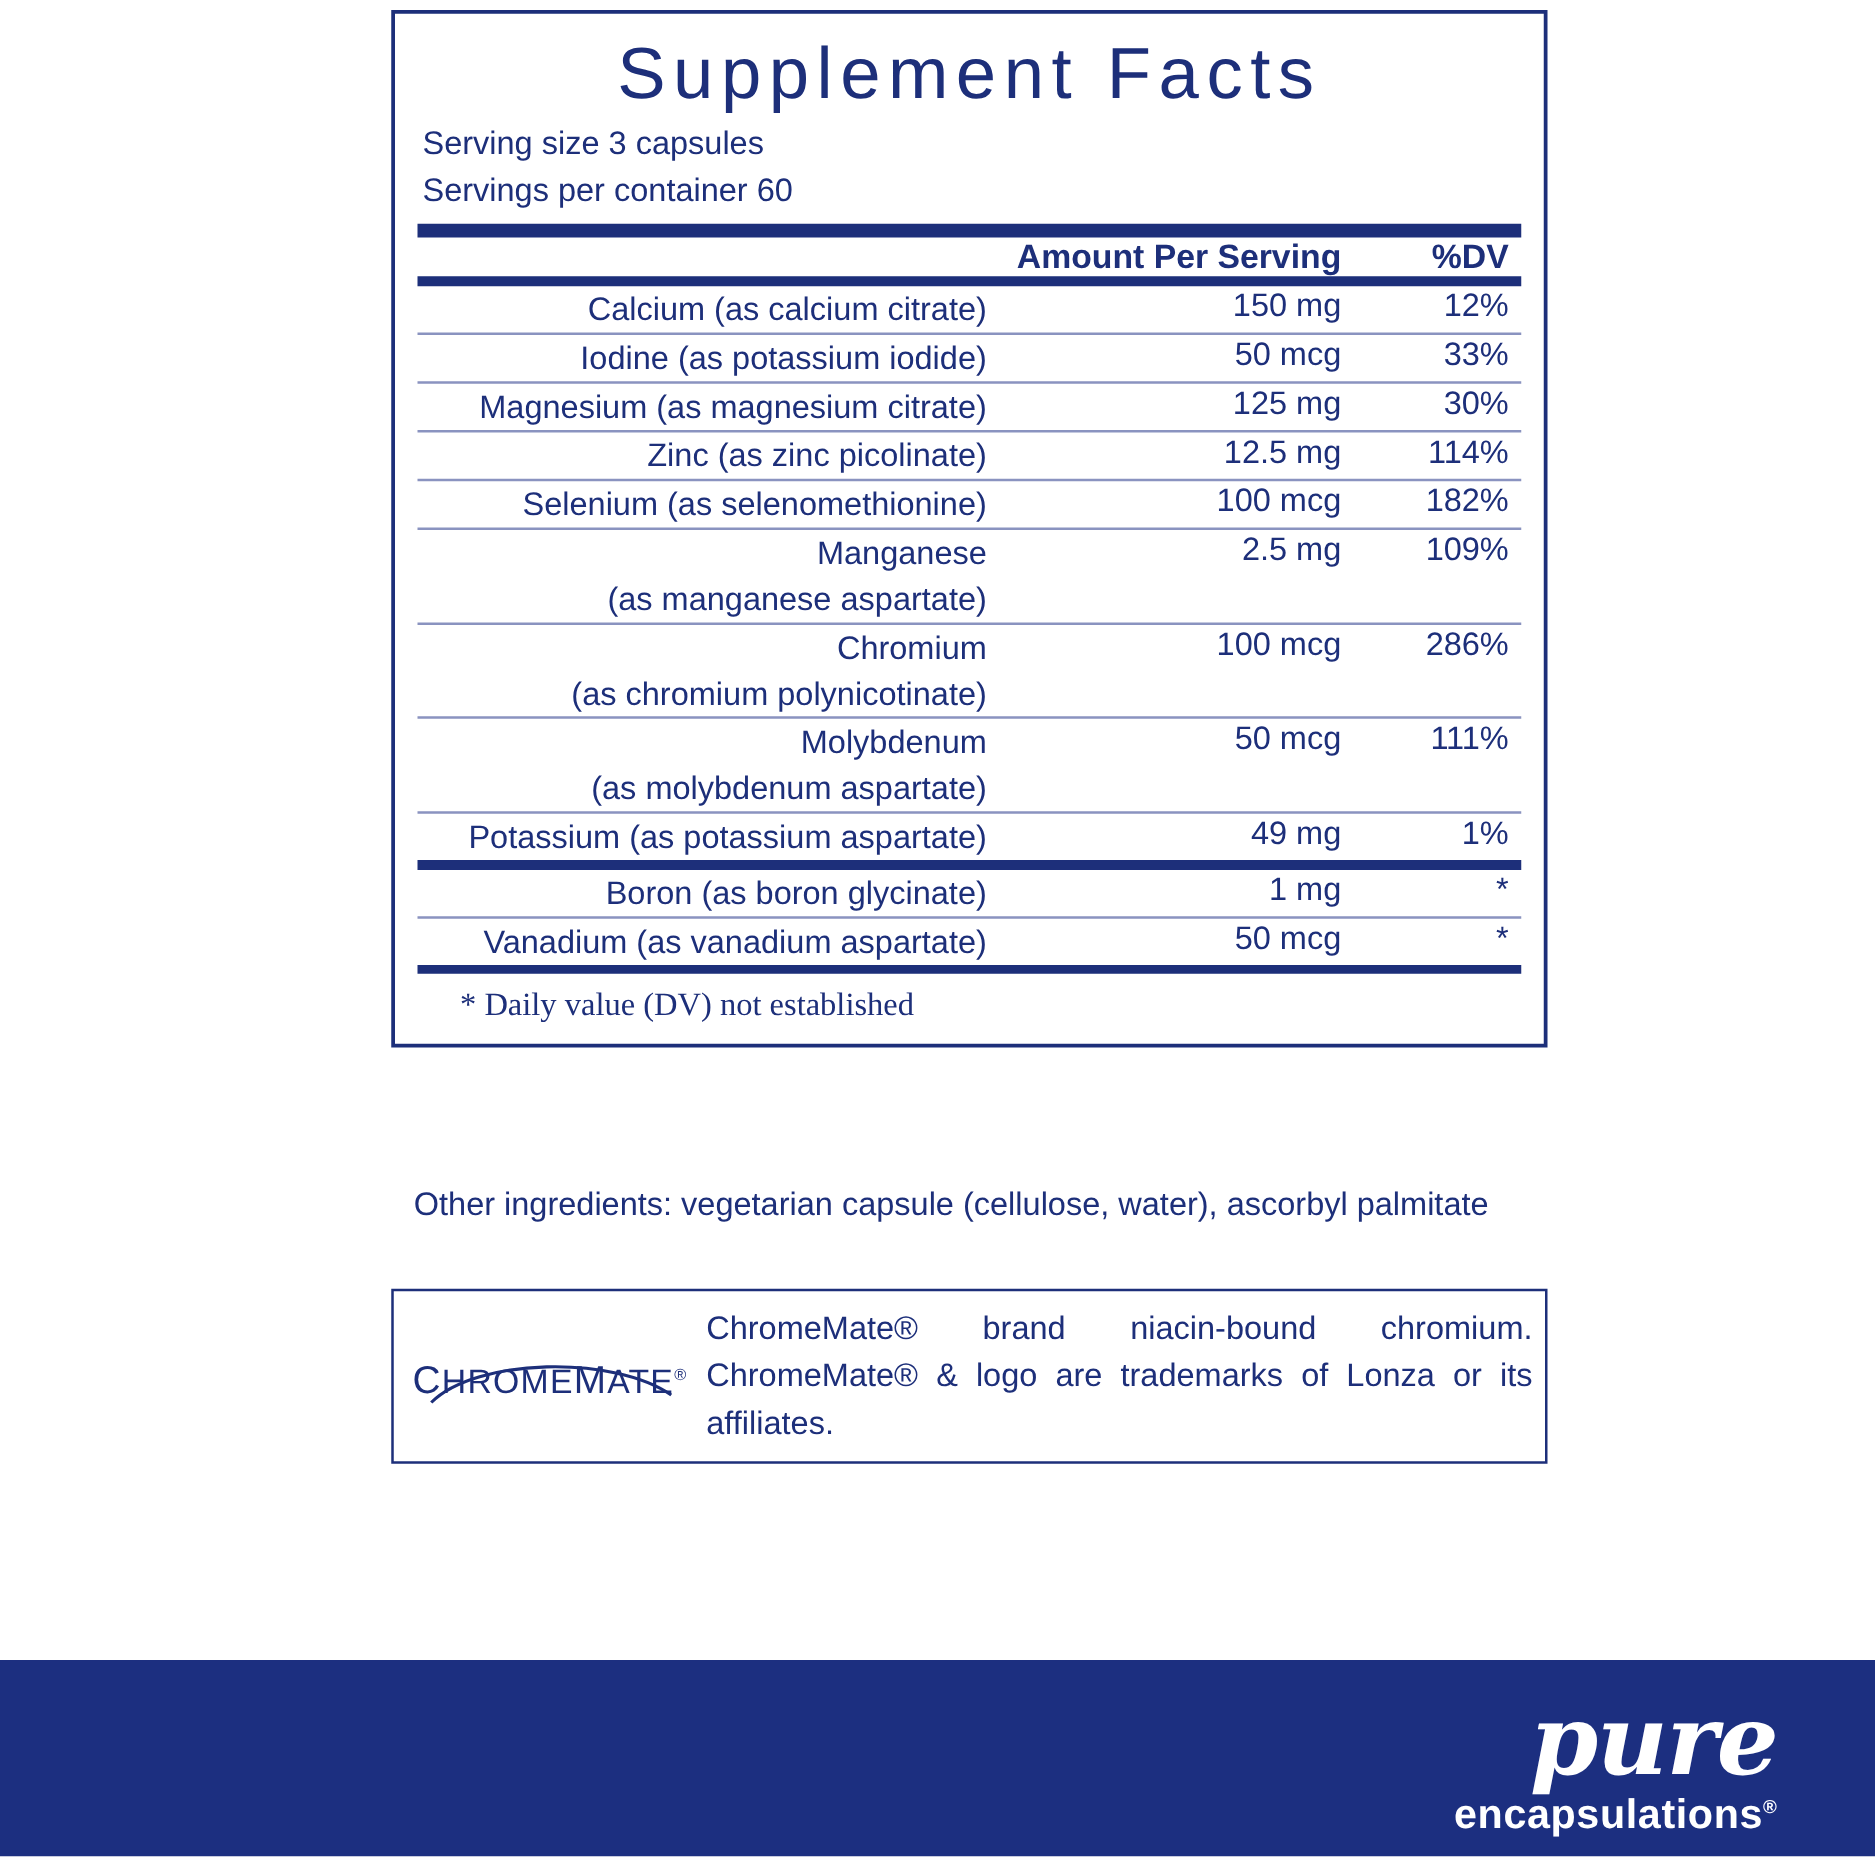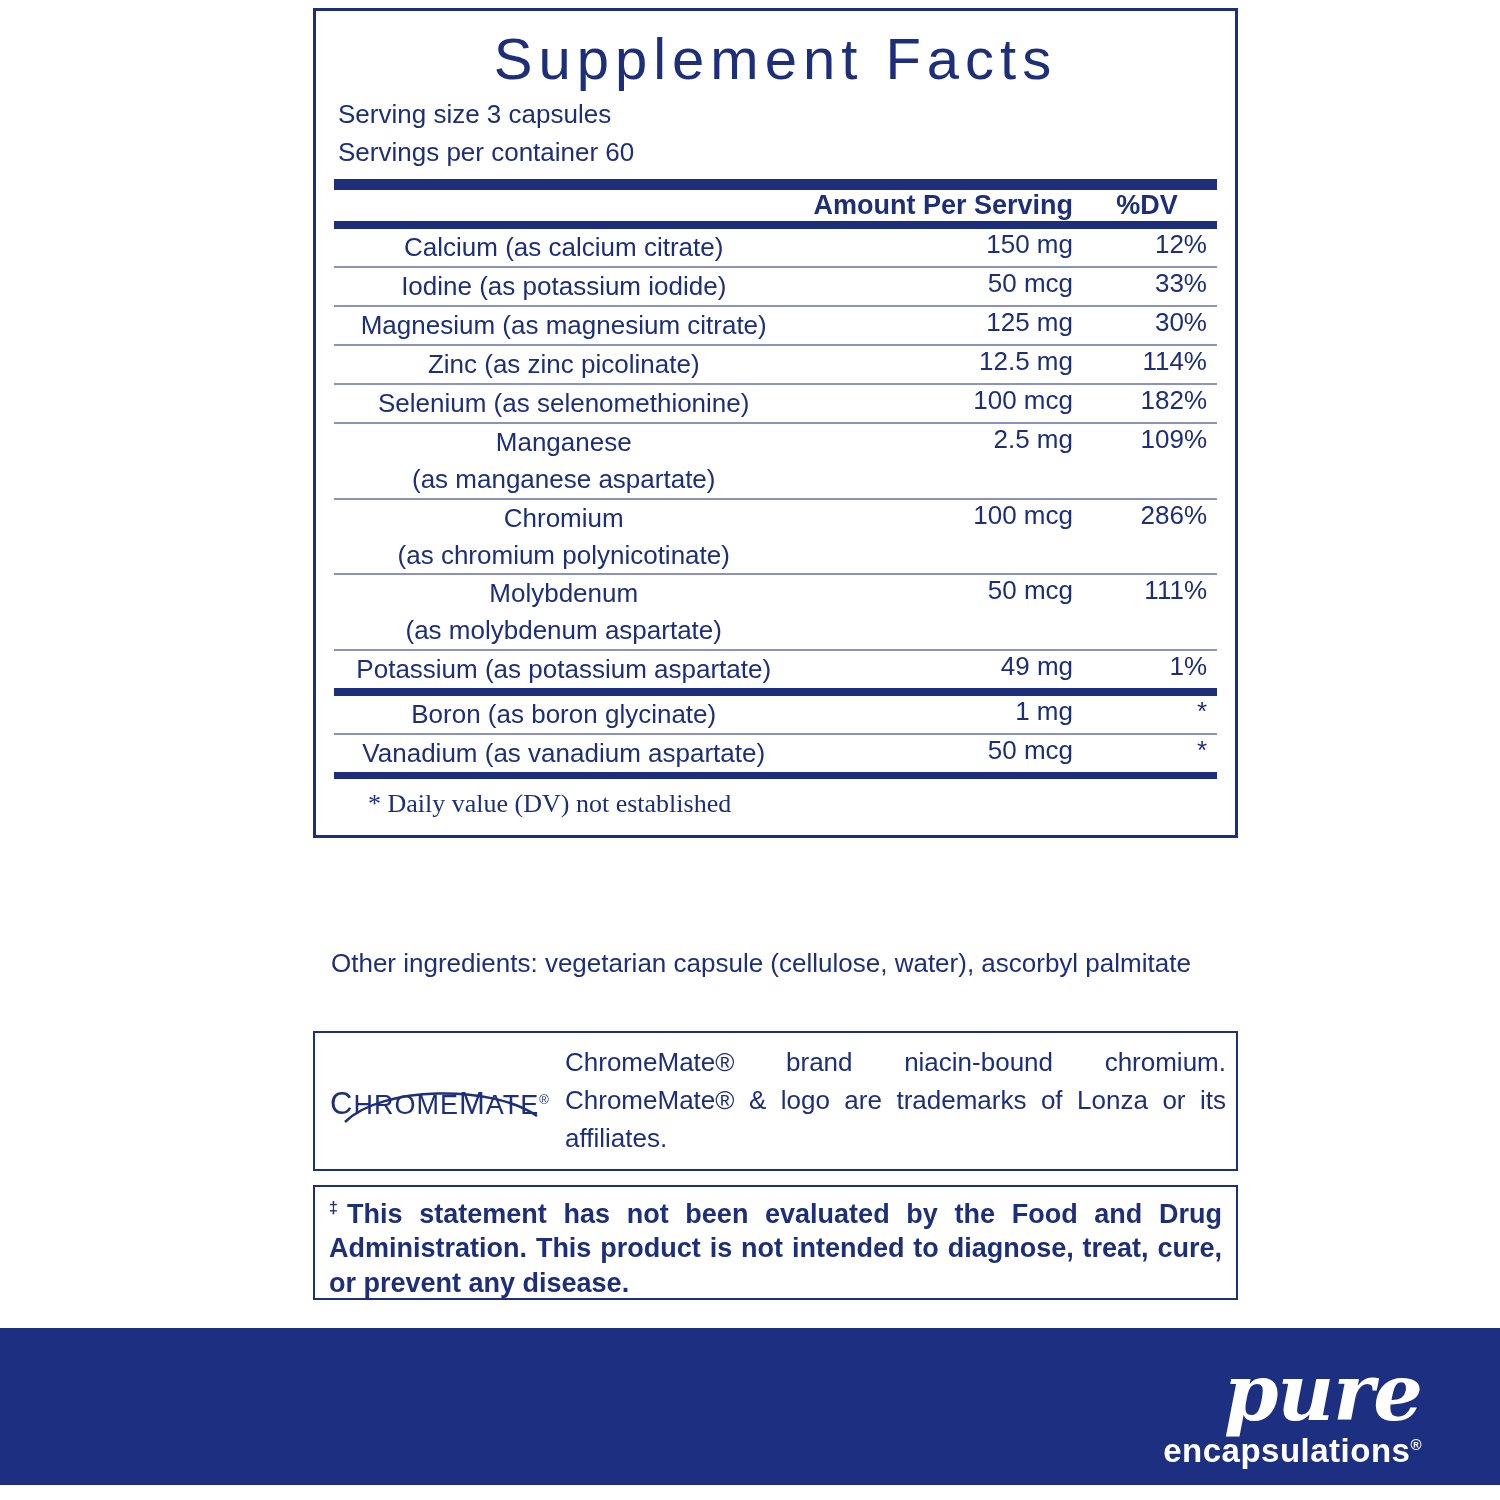--- a/index.html
+++ b/index.html
@@ -61,31 +61,31 @@
 
   table.facts {
     width: 100%;
     border-collapse: collapse;
     font-size: 26px;
   }
   table.facts td, table.facts th {
     padding: 0;
     vertical-align: top;
   }
-  .col-name { text-align: center; }
+  .col-name { text-align: right; }
   .col-amt { text-align: right; white-space: nowrap; }
   .col-dv  { text-align: right; white-space: nowrap; width: 120px; }
 
   .head-row th {
     font-weight: 700;
     font-size: 27px;
     padding: 7px 0 7px 0;
   }
   .head-row th.col-amt { padding-right: 14px; }
-  .head-row th.col-dv { padding-right: 10px; text-align: center; }
+  .head-row th.col-dv { padding-right: 10px; }
 
   .nutrient-row td {
     padding: 9px 0 9px 0;
     font-weight: 400;
   }
   .nutrient-row td.col-name { padding-left: 4px; line-height: 1.42; }
   .nutrient-row td.col-amt { padding-right: 14px; }
   .nutrient-row td.col-dv { padding-right: 10px; }
   .sub-line { display: block; }
 
@@ -371,23 +371,20 @@
       </svg>
       <div class="cm-text"><span class="big">C</span>HROME<span class="big">M</span>ATE<sup>®</sup></div>
     </div>
     <div class="chrome-text">
       <span>ChromeMate® brand niacin-bound chromium.</span>
       <span>ChromeMate® &amp; logo are trademarks of Lonza</span>
       <span>or its affiliates.</span>
     </div>
   </div>
 
-  <div class="disclaimer-box">
-    <div class="disclaimer-text"><sup>‡</sup><span>This statement has not been evaluated by the Food and Drug Administration. This product is not intended to diagnose, treat, cure, or prevent any disease.</span></div>
-  </div>
 
   <div class="brand-bar">
     <div class="brand-logo">
       <div class="pure">pure</div>
       <div class="encaps"><span>encapsulations</span><sup>®</sup></div>
     </div>
   </div>
 
 </div>
 

